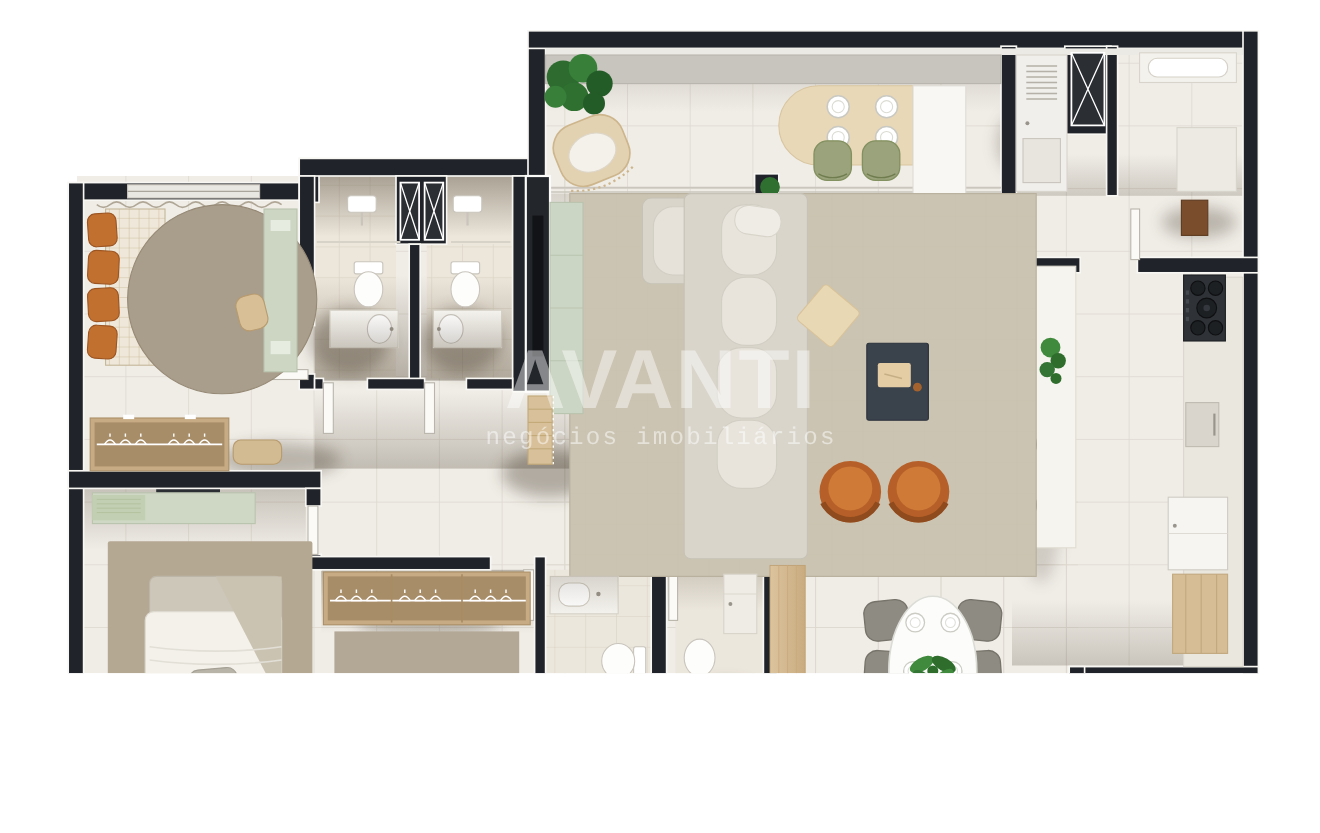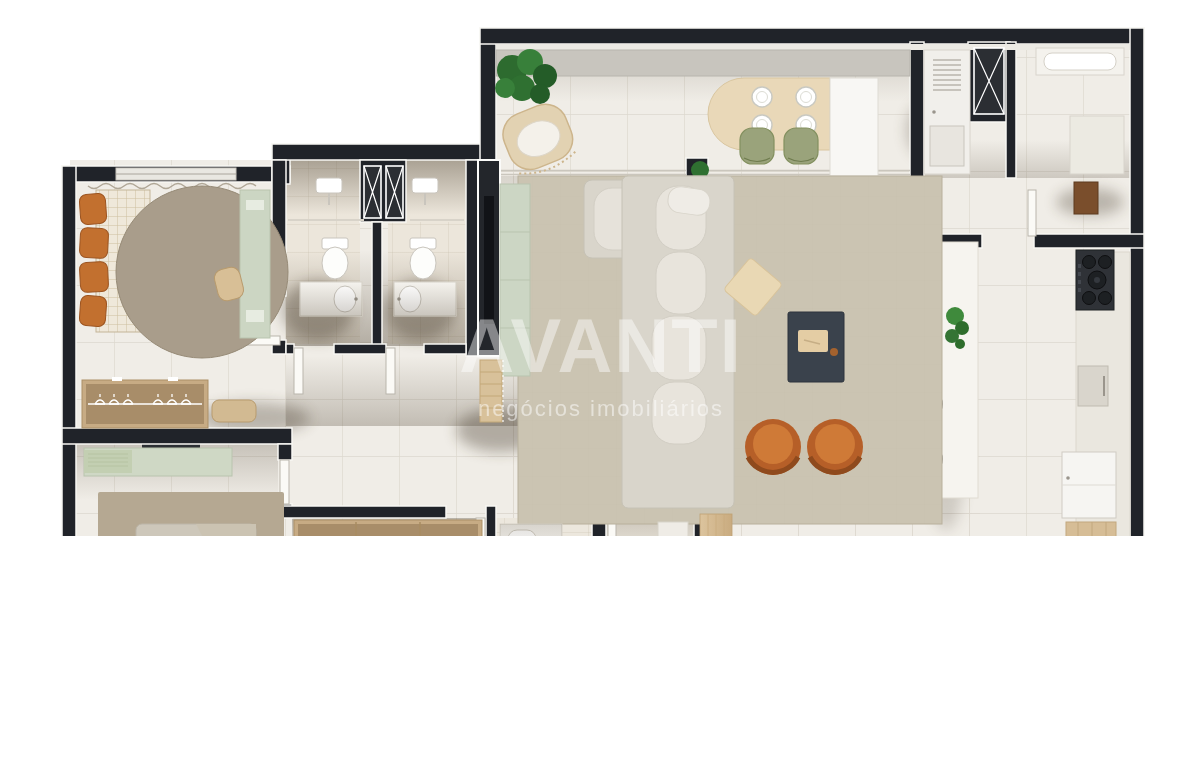--- a/index.html
+++ b/index.html
@@ -1,24 +1,24 @@
 <!DOCTYPE html>
 <html><head>
 <meta charset="utf-8">
 <style>
   html,body{margin:0;padding:0;background:#ffffff;}
-  .stage{position:relative;width:1200px;height:536px;background:#ffffff;overflow:hidden;
+  .stage{position:relative;width:1200px;height:612px;background:#ffffff;overflow:hidden;
          font-family:"Liberation Sans", sans-serif;}
   .stage svg{position:absolute;left:0;top:0;}
   .wm{position:absolute;left:436px;top:308px;width:330px;text-align:center;
       color:rgba(255,255,255,0.45);pointer-events:none;user-select:none;}
   .wm-title{font-weight:bold;font-size:76px;line-height:1.0;letter-spacing:2px;
             font-family:"Liberation Sans", sans-serif;}
-  .wm-sub{font-size:22px;letter-spacing:2px;margin-top:12px;color:rgba(255,255,255,0.5);
-          white-space:nowrap;font-family:Liberation Sans, sans-serif;}
+  .wm-sub{font-size:22px;letter-spacing:2px;margin-top:2px;color:rgba(255,255,255,0.5);
+          white-space:nowrap;font-family:Liberation Mono, monospace;}
 </style>
 </head>
 <body>
 
 <div class="stage">
 <svg width="1200" height="757" viewBox="0 0 1200 757">
   <defs>
     <pattern id="tile" width="57" height="57" patternUnits="userSpaceOnUse">
       <path d="M57,0 H0 V57" fill="none" stroke="#ddd8cf" stroke-width="1.4"></path>
     </pattern>

